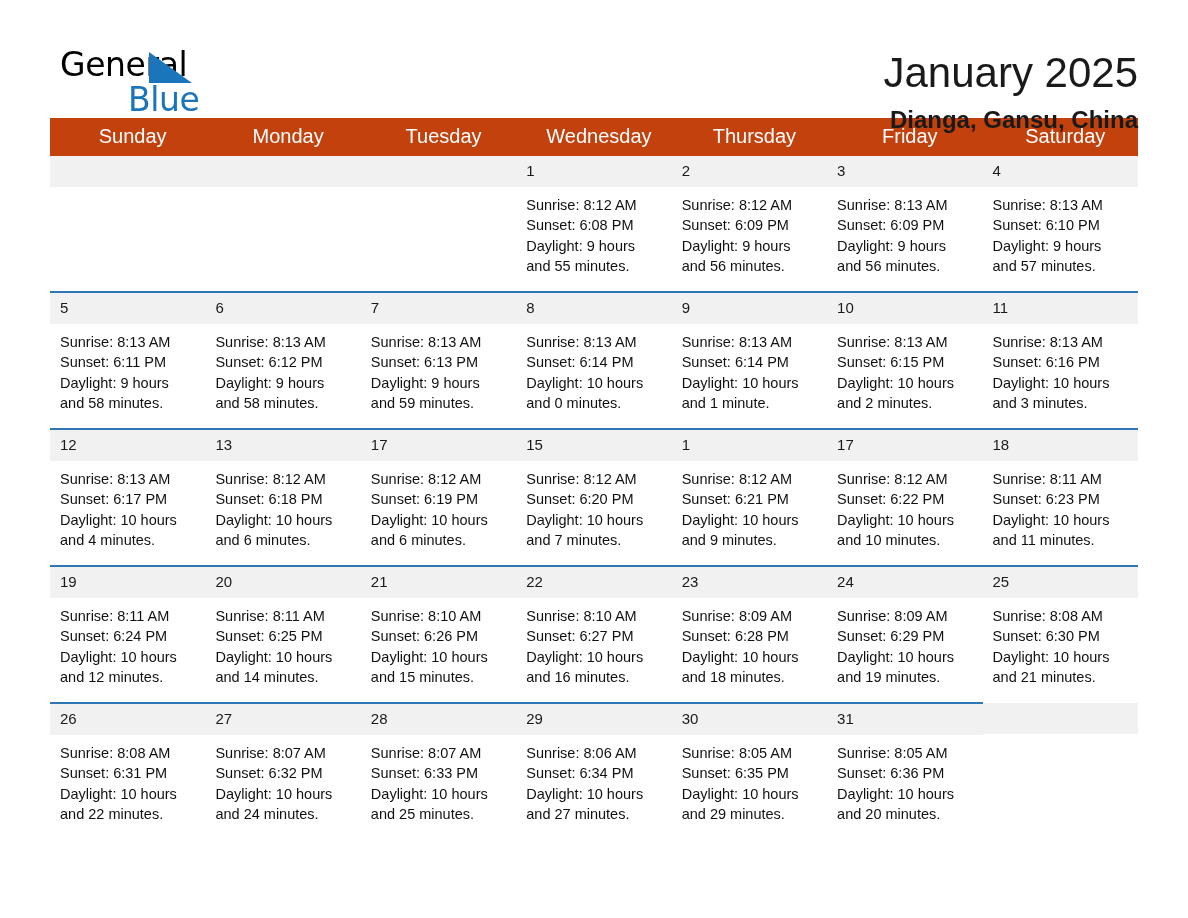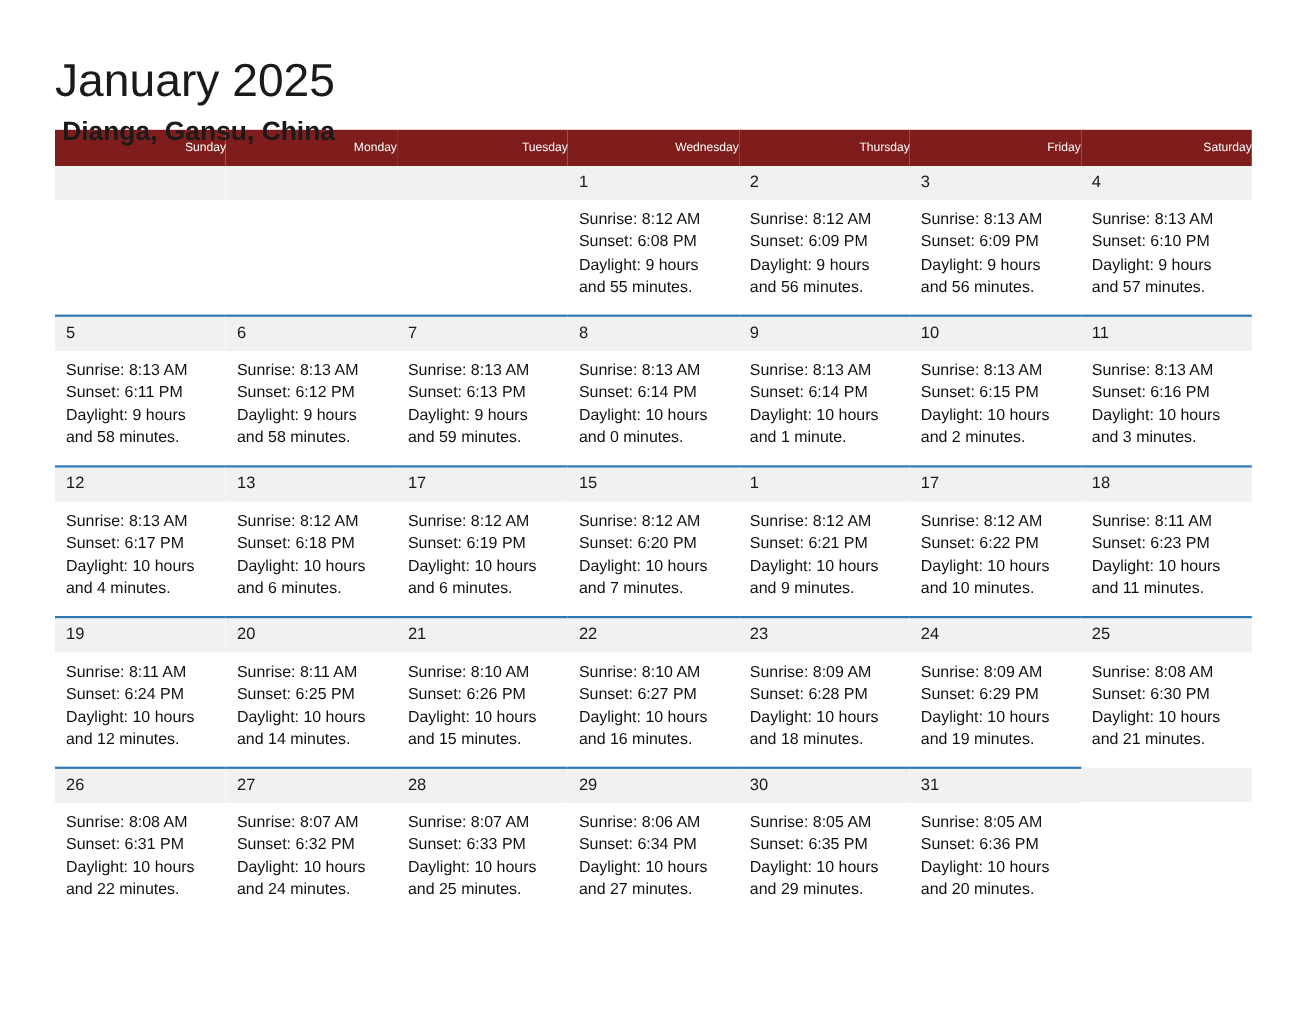--- a/index.html
+++ b/index.html
@@ -93,25 +93,25 @@
   
   .calendar {
     width: 1088px;
     border-collapse: collapse;
     table-layout: fixed;
     margin-top: 6px;
   }
   .calendar col { width: 155.43px; }
 
   .dow-row th {
-    background: #7f1d1d;
+    background: #c2410c;
     color: #ffffff;
-    font-size: 11px;
+    font-size: 20px;
     font-weight: 400;
-    text-align: right;
+    text-align: center;
     padding: 7px 0 8px 10px;
     height: 18px;
     border: none;
   }
 
   .week-row td {
     vertical-align: top;
     padding: 0;
     height: 135px;
     border: none;
@@ -138,20 +138,25 @@
     color: #111111;
   }
   .cell-body div { white-space: nowrap; }
 </style>
 </head>
 <body>
 
 <div class="page">
 
   <div class="header">
+    <div class="logo">
+      <span class="logo-general">General</span>
+      <span class="logo-tri"></span>
+      <span class="logo-blue">Blue</span>
+    </div>
     <div class="title-block">
       <div class="cal-title">January 2025</div>
       <div class="cal-location">Dianga, Gansu, China</div>
     </div>
   </div>
 
   <table class="calendar">
     <colgroup>
       <col>
         <col>

